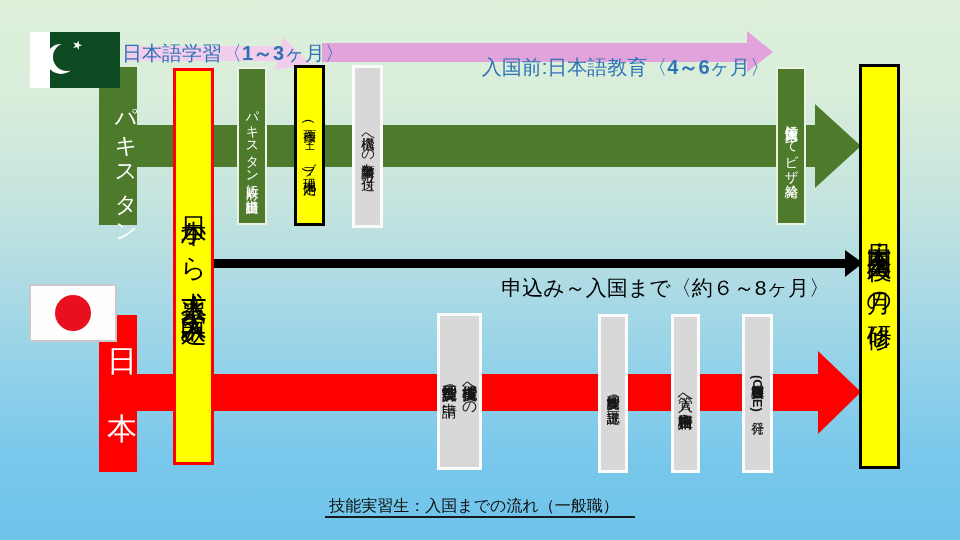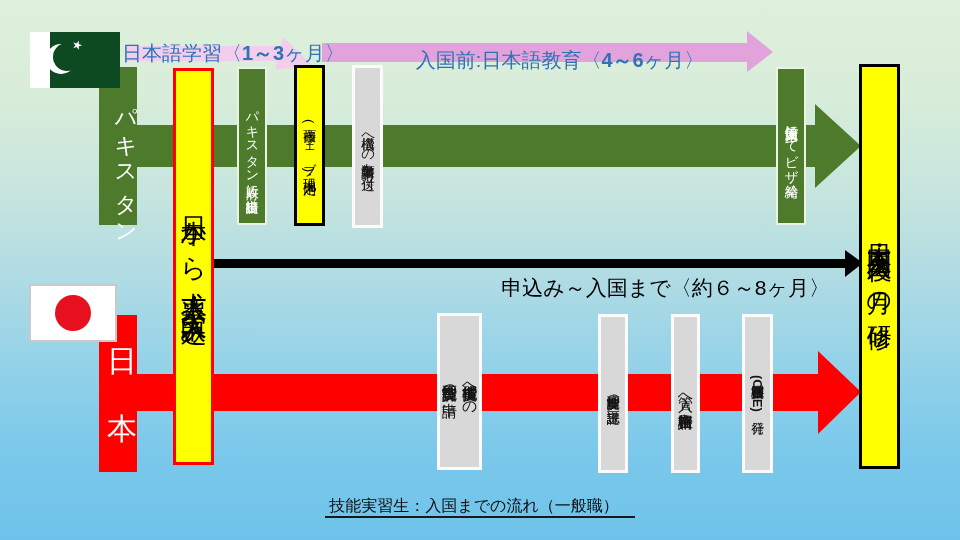--- a/index.html
+++ b/index.html
@@ -42,21 +42,21 @@
   .flag-pk .moon-outer{position:absolute;left:16px;top:12px;width:30px;height:30px;border-radius:50%;background:#fff;}
   .flag-pk .moon-inner{position:absolute;left:23px;top:11px;width:28px;height:28px;border-radius:50%;background:#0E4A21;}
   .flag-pk .star{position:absolute;left:42px;top:6px;color:#fff;font-size:12px;transform:rotate(18deg);}
   .flag-jp{left:29px;top:284px;width:88px;height:58px;background:#FEFEFE;border:2px solid #C9C9C9;display:flex;align-items:center;justify-content:center;}
   .flag-jp .sun{width:36px;height:36px;border-radius:50%;background:#E8101E;}
 
   
   .txt{position:absolute;}
   .txt-blue{color:#2E74B5;font-size:20px;}
   .txt-study{left:122px;top:40px;}
-  .txt-preentry{left:350px;top:47px;width:420px;text-align:center;}
+  .txt-preentry{left:350px;top:54px;width:420px;text-align:right;}
   .txt-duration{left:190px;top:274px;width:640px;text-align:right;color:#000;font-size:21px;}
   .title{left:0;top:496px;width:960px;text-align:center;color:#0d0d0d;font-size:16px;}
   .title span{border-bottom:2px solid #1a1a1a;padding:0 16px 2px 4px;}
 </style>
 </head>
 <body>
 
 <div class="stage">
 
   <svg class="layer" width="960" height="540" viewBox="0 0 960 540">

